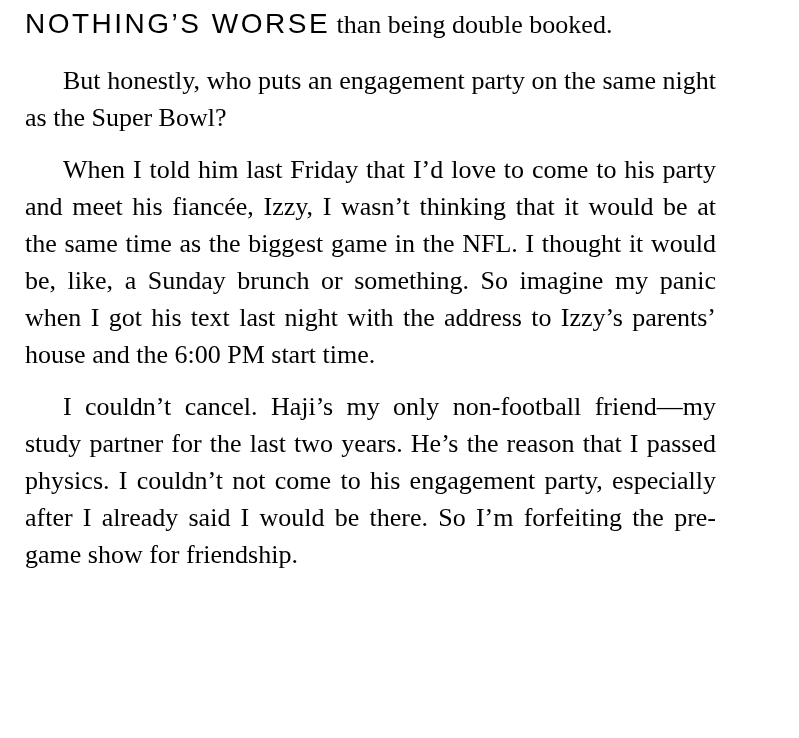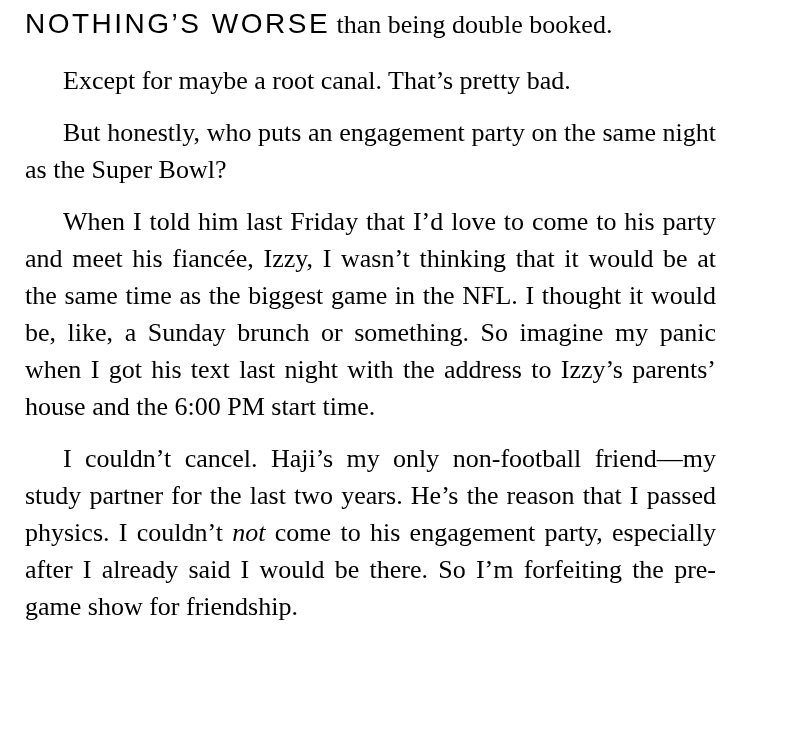--- a/index.html
+++ b/index.html
@@ -30,31 +30,29 @@
       text-indent: 0;
       margin-bottom: 19px;
     }
     .lead-in {
       font-family: "Liberation Sans", sans-serif;
       font-weight: 300;
       font-size: 28px;
       letter-spacing: 2.5px;
     }
     .italic {
-      font-style: italic;
     }
   </style>
 </head>
 <body>
 
 <div class="page">
 
   <p class="para opener"><span class="lead-in">NOTHING’S WORSE</span><span> than being double booked.</span></p>
 
-  <p class="para">Except for maybe a root canal. That’s pretty bad.</p>
 
   <p class="para">But honestly, who puts an engagement party on the same night as the Super Bowl?</p>
 
 
 
   <p class="para">When I told him last Friday that I’d love to come to his party and meet his fiancée, Izzy, I wasn’t thinking that it would be at the same time as the biggest game in the NFL. I thought it would be, like, a Sunday brunch or something. So imagine my panic when I got his text last night with the address to Izzy’s parents’ house and the 6:00 PM start time.</p>
 
   <p class="para"><span>I couldn’t cancel. Haji’s my only non-football friend—my study partner for the last two years. He’s the reason that I passed physics. I couldn’t </span><span class="italic">not</span><span> come to his engagement party, especially after I already said I would be there. So I’m forfeiting the pre-game show for friendship.</span></p>
 
 </div>

